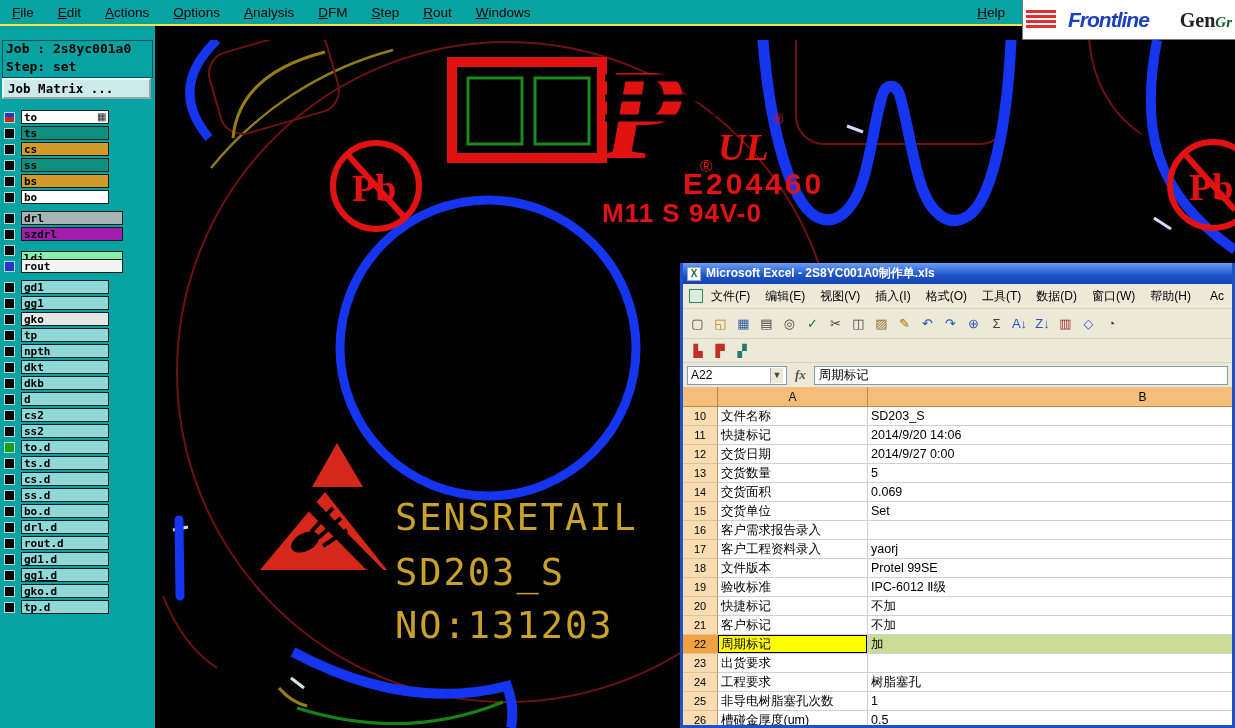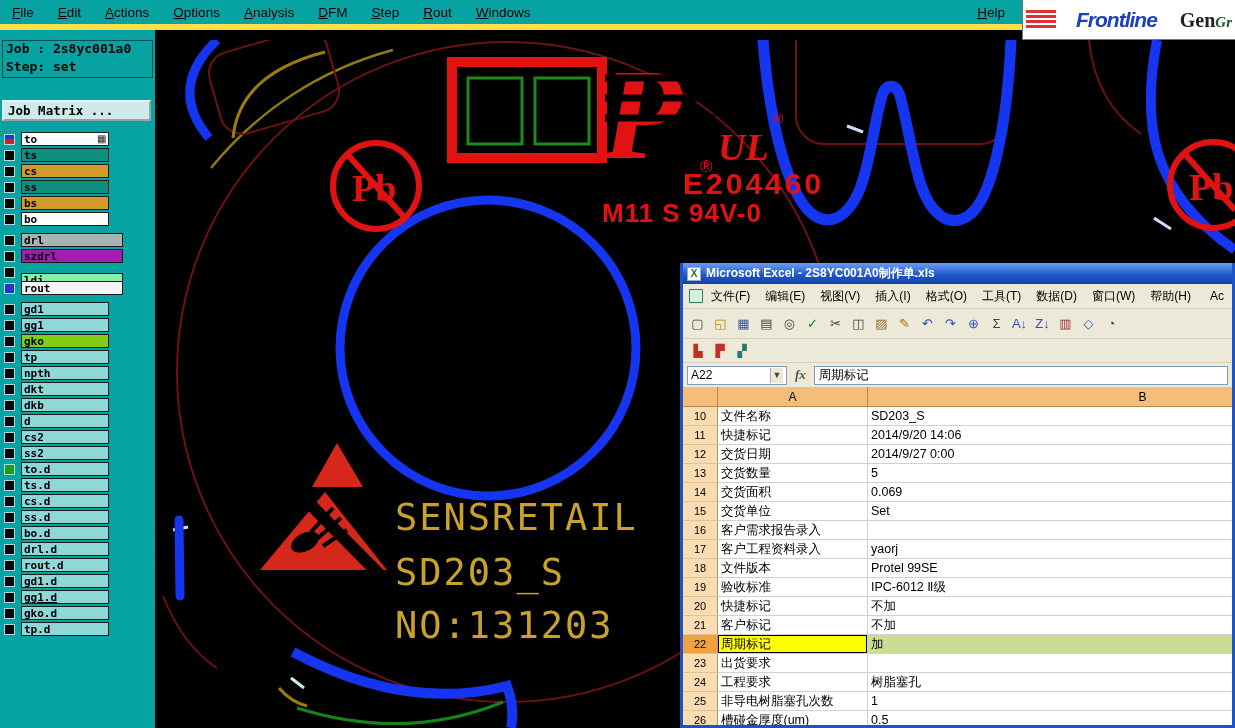--- a/index.html
+++ b/index.html
@@ -1,39 +1,39 @@
 <!DOCTYPE html>
 <html><head>
 <meta charset="utf-8">
 <style>
 *{margin:0;padding:0;box-sizing:border-box}
 html,body{width:1235px;height:728px;overflow:hidden;background:#000;font-family:"Liberation Sans",sans-serif}
 .app{position:relative;width:1235px;height:728px}
 
 
-.menubar{position:absolute;left:0;top:0;width:1235px;height:26px;background:#07a3a3;display:flex;align-items:center;padding:12px 12px;z-index:5;border-bottom:6px solid #fde047}
+.menubar{position:absolute;left:0;top:0;width:1235px;height:26px;background:#07a3a3;display:flex;align-items:center;padding:12px 12px;z-index:5;border-bottom:2px solid #fde047}
 .menu-items{display:flex;gap:24px}
 .menu-item{display:inline-block;font-size:13.5px;color:#000;white-space:nowrap}
 .menu-item::first-letter{text-decoration:underline}
 .menu-help{margin-left:auto;margin-right:218px;display:inline-block;font-size:13.5px}
 .menu-help::first-letter{text-decoration:underline}
 
 
-.logo-box{position:absolute;top:0;right:0;width:213px;height:40px;background:#fff;z-index:6;display:flex;align-items:center;gap:20px;padding:2px 3px;border-left:1px solid #777;border-bottom:1px solid #777;overflow:hidden}
+.logo-box{position:absolute;top:0;right:0;width:213px;height:40px;background:#fff;z-index:6;display:flex;align-items:center;gap:12px;padding:2px 3px;border-left:1px solid #777;border-bottom:1px solid #777;overflow:hidden}
 .logo-stripes{width:30px;height:20px;background:repeating-linear-gradient(180deg,#e23030 0 3px,#fff 3px 5px);flex:0 0 auto}
 .logo-name{font-style:italic;font-weight:bold;font-size:21px;color:#1b3fc0;letter-spacing:-1px;white-space:nowrap}
 .logo-right{margin-left:auto;display:flex;flex-direction:row;align-items:flex-end;line-height:1}
 .logo-gen{font-family:"Liberation Serif",serif;font-weight:bold;font-size:20px;color:#222}
 .logo-gr{font-family:"Liberation Serif",serif;font-weight:bold;font-style:italic;font-size:15px;color:#14532d}
 
 
 .left-panel{position:absolute;left:0;top:26px;width:155px;height:702px;background:#07a3a3;z-index:4;padding:14px 2px 0 2px}
 .job-box{border:1px solid #024f4f}
 .job-line{height:18px;line-height:18px;padding:0 3px;font:bold 13px "DejaVu Sans Mono",monospace;color:#000;white-space:nowrap}
-.matrix-btn{margin-top:22px;width:149px;height:21px;background:#cfeaea;border:2px outset #e8f8f8;font:bold 12.5px "DejaVu Sans Mono",monospace;color:#000;text-align:left;padding:0 4px;display:block}
+.matrix-btn{margin-top:0;width:149px;height:21px;background:#cfeaea;border:2px outset #e8f8f8;font:bold 12.5px "DejaVu Sans Mono",monospace;color:#000;text-align:left;padding:0 4px;display:block}
 .layer-list{margin-top:10px}
 .layer-row{height:16px;display:flex;align-items:center;position:relative}
 .layer-row.gap{margin-top:5px}
 .layer-chk{width:11px;height:11px;margin-left:2px;background:#060606;border:1px solid #b8d8d8;flex:0 0 auto}
 .ind-split .layer-chk{background:linear-gradient(180deg,#2438c8 0 50%,#c82424 50% 100%)}
 .ind-blue .layer-chk{background:#2438c8}
 .ind-green .layer-chk{background:#18a018}
 .layer-name{margin-left:6px;width:88px;height:14px;line-height:12px;font:bold 11px "DejaVu Sans Mono",monospace;color:#000;padding:0 2px;border:1px solid #1c1c1c;overflow:hidden;white-space:nowrap}
 .wide .layer-name{width:102px}
 .layer-ic{position:absolute;left:95px;top:2px;font-size:10px;line-height:12px;color:#222}
@@ -181,21 +181,21 @@
         </div>
 
         <div class="layer-row">
           <span class="layer-chk"></span>
           <span class="layer-name" style="background: rgb(143, 216, 216);">gg1</span>
           <span class="layer-ic"></span>
         </div>
 
         <div class="layer-row">
           <span class="layer-chk"></span>
-          <span class="layer-name" style="background: #84cc16;">gko</span>
+          <span class="layer-name" style="background: #e5e5e5;">gko</span>
           <span class="layer-ic"></span>
         </div>
 
         <div class="layer-row">
           <span class="layer-chk"></span>
           <span class="layer-name" style="background: rgb(143, 216, 216);">tp</span>
           <span class="layer-ic"></span>
         </div>
 
         <div class="layer-row">

